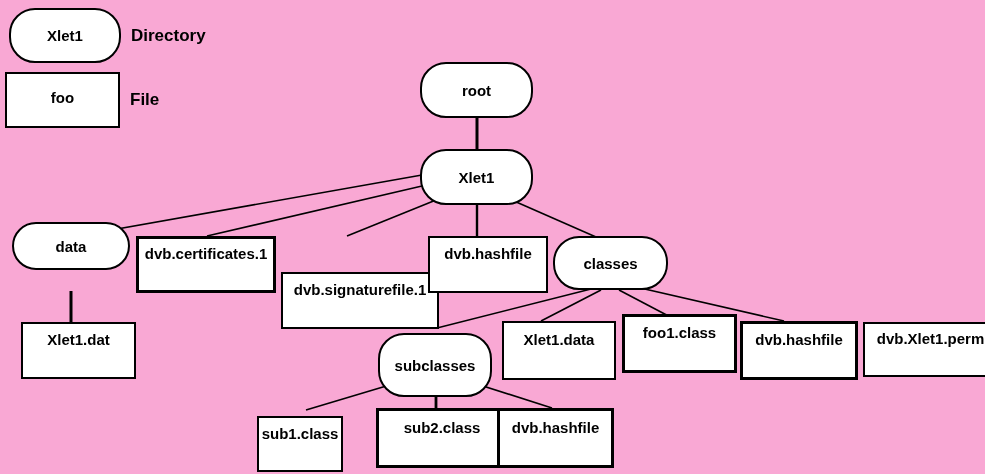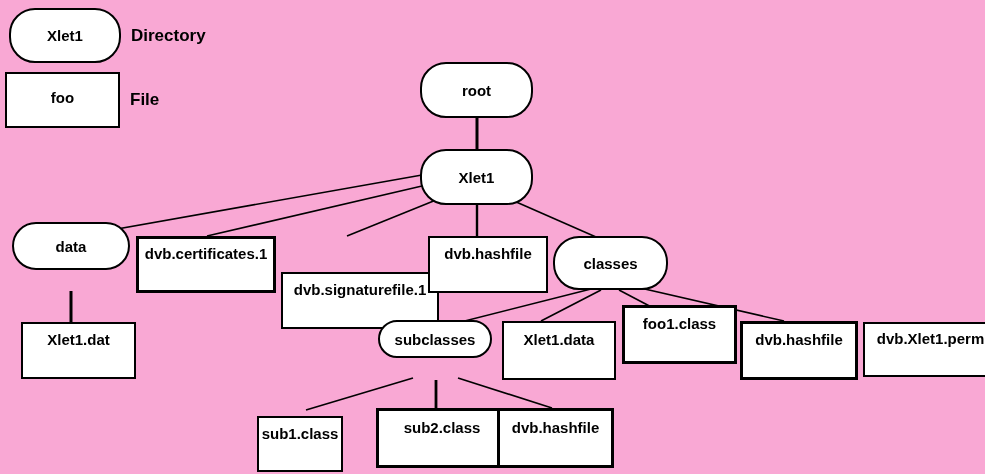--- a/index.html
+++ b/index.html
@@ -90,23 +90,23 @@
 
   <div id="nodes">
       <div class="node directory" style="left: 420px; top: 62px; width: 113px; height: 56px;">root</div>
       <div class="node directory" style="left: 420px; top: 149px; width: 113px; height: 56px;">Xlet1</div>
       <div class="node directory" style="left: 12px; top: 222px; width: 118px; height: 48px;">data</div>
       <div class="node file thick" style="left: 136px; top: 236px; width: 140px; height: 57px;">dvb.certificates.1</div>
       <div class="node file" style="left: 281px; top: 236px; width: 158px; height: 57px; margin-top: 36px;">dvb.signaturefile.1</div>
       <div class="node file" style="left: 428px; top: 236px; width: 120px; height: 57px;">dvb.hashfile</div>
       <div class="node directory" style="left: 553px; top: 236px; width: 115px; height: 54px;">classes</div>
       <div class="node file" style="left: 21px; top: 322px; width: 115px; height: 57px;">Xlet1.dat</div>
-      <div class="node directory" style="left: 378px; top: 320px; width: 114px; height: 38px;">subclasses</div>
+      <div class="node directory" style="left: 378px; top: 333px; width: 114px; height: 64px;">subclasses</div>
       <div class="node file" style="left: 502px; top: 321px; width: 114px; height: 59px;">Xlet1.data</div>
-      <div class="node file thick" style="left: 622px; top: 305px; width: 115px; height: 59px;">foo1.class</div>
+      <div class="node file thick" style="left: 622px; top: 314px; width: 115px; height: 59px;">foo1.class</div>
       <div class="node file thick" style="left: 740px; top: 321px; width: 118px; height: 59px;">dvb.hashfile</div>
       <div class="node file" style="left: 863px; top: 322px; width: 135px; height: 55px;">dvb.Xlet1.perm</div>
       <div class="node file" style="left: 257px; top: 416px; width: 86px; height: 56px;">sub1.class</div>
       <div class="node file thick" style="left: 376px; top: 408px; width: 132px; height: 60px;">sub2.class</div>
       <div class="node file thick" style="left: 497px; top: 408px; width: 117px; height: 60px;">dvb.hashfile</div>
     </div>
 
 </div>
 
 </body></html>

